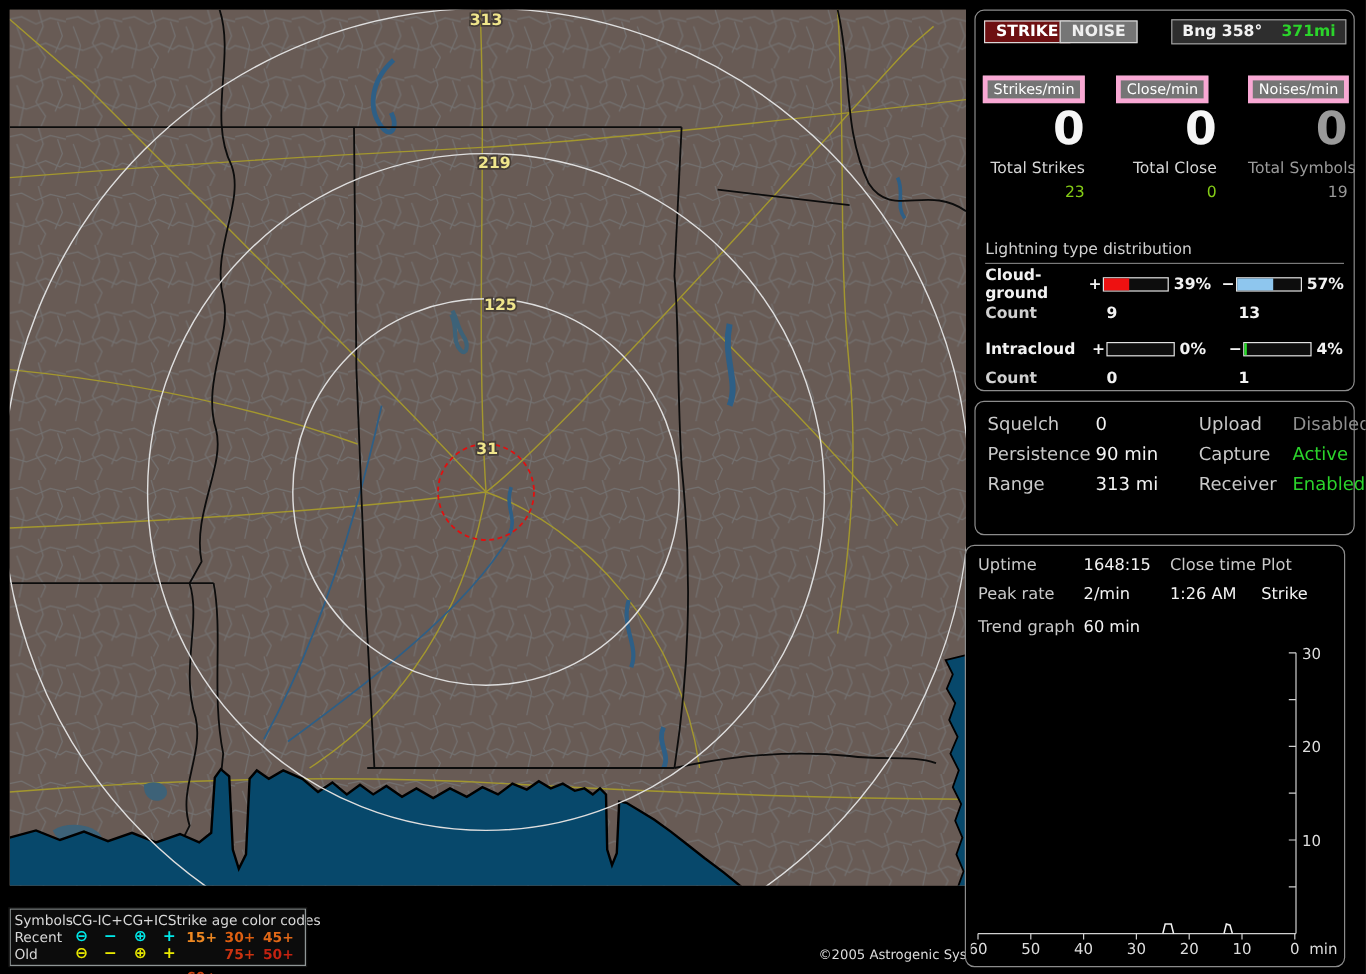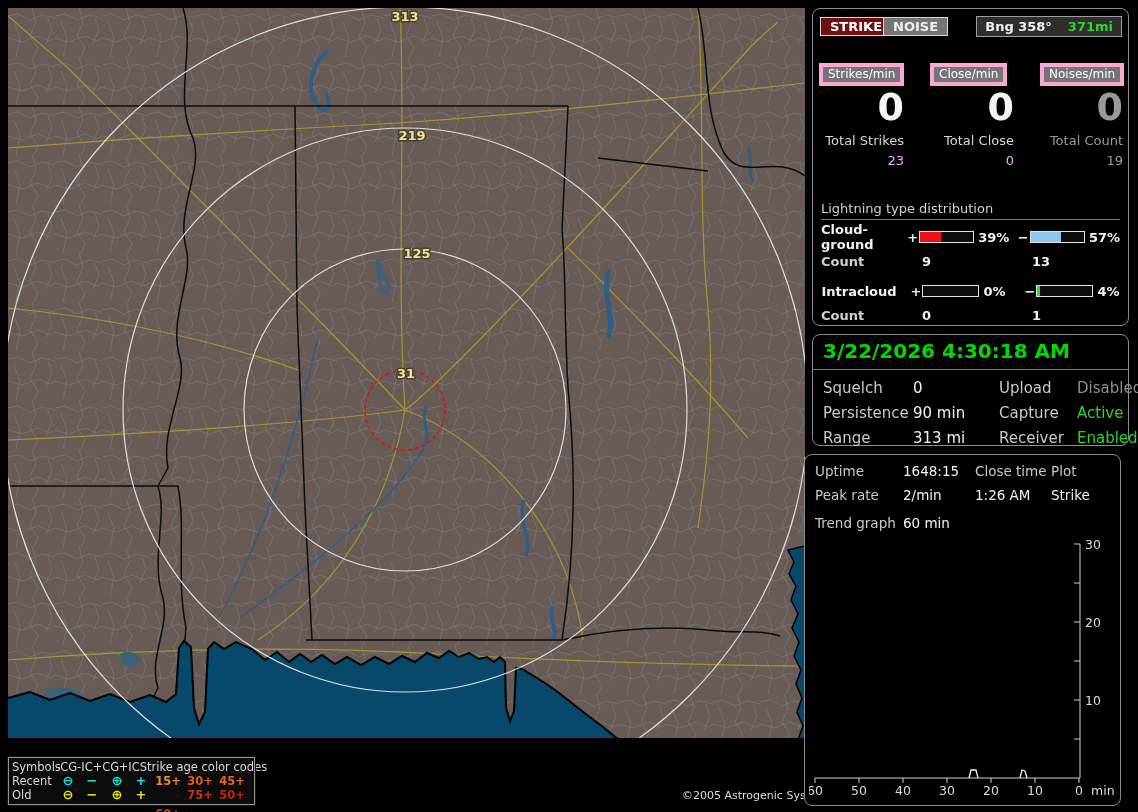--- a/index.html
+++ b/index.html
@@ -25,37 +25,37 @@
   .btn{display:inline-block;font-weight:bold;font-size:13px;padding:1px 9px;border:1px solid #d8d8d8;color:#fff;}
   #strike-btn{position:absolute;left:7px;top:8px;background:#6e1012;}
   #noise-btn{position:absolute;left:70px;top:8px;background:#757575;color:#efefef;}
   #bng{position:absolute;right:6px;top:7px;background:#2e2e2e;border:1px solid #9e9e9e;font-weight:bold;font-size:13px;padding:2px 8px;white-space:nowrap;}
   #bng .rng{color:#2bd42b;margin-left:16px;}
   #counters{position:absolute;left:6px;right:5px;top:54px;display:grid;grid-template-columns:85px 84px 83px;column-gap:26px;}
   .counter{display:flex;flex-direction:column;}
   .chip{align-self:flex-start;background:#757575;border:4px solid #f9a8d4;color:#fff;font-size:12px;padding:0 5px;line-height:15px;white-space:nowrap;}
   .rate{font-size:38px;font-weight:bold;text-align:right;line-height:40px;margin-top:1px;color:#f5f5f5;}
   .tlabel{font-size:13px;text-align:right;margin-top:6px;color:#d6d6d6;white-space:nowrap;}
-  .tvalue{font-size:13px;text-align:right;margin-top:5px;color:#f0abfc;}
+  .tvalue{font-size:13px;text-align:right;margin-top:5px;color:#84cc16;}
   .counter.dim .rate,.counter.dim .tlabel,.counter.dim .tvalue{color:#9a9a9a;}
   #dist{position:absolute;left:8px;right:8px;top:192px;font-size:13px;}
   #dist-header{color:#d0d0d0;border-bottom:1px solid #7a7a7a;padding-bottom:3px;}
   .dist-row{display:flex;align-items:center;margin-top:9px;height:16px;}
   .d-name{width:88px;font-weight:bold;color:#f2f2f2;}
   .d-sign{width:13px;text-align:center;font-weight:bold;}
   .bar{width:57px;height:12px;border:1px solid #e2e2e2;background:#0d0d0d;box-sizing:border-box;}
   .bar .fill{height:100%;}
   .fill-red{background:#ee1111;} .fill-blue{background:#8ec6ee;} .fill-green{background:#2ae02a;}
   .d-pct{width:40px;font-weight:bold;padding-left:4px;}
   .d-pct2{padding-left:4px;font-weight:bold;}
   .count-row{display:flex;margin-top:9px;height:15px;}
   .c-label{width:101px;font-weight:bold;color:#d0d0d0;}
   .c-v1{width:110px;font-weight:bold;}
   .c-v2{font-weight:bold;}
-  .mt-extra{margin-top:14px;justify-content:center;}
+  .mt-extra{margin-top:14px;}
   
   #datetime{font-size:20px;font-weight:bold;color:#00d800;padding:4px 10px 6px 10px;border-bottom:1px solid #7a7a7a;margin:0 0 0 0;}
   #status-rows{display:grid;grid-template-columns:90px 86px 78px auto;row-gap:7px;padding:9px 10px 0 10px;font-size:15px;}
   .lab{color:#c9c9c9;} .val{color:#f2f2f2;} .dimv{color:#8f8f8f;} .greenv{color:#2bd42b;}
   
   #stats-rows{display:grid;grid-template-columns:88px 72px 76px auto;row-gap:8px;padding:8px 10px 0 10px;font-size:13.5px;}
   #trend-row{display:grid;grid-template-columns:88px auto;padding:12px 10px 0 10px;font-size:13.5px;}
   #trend-svg{position:absolute;left:4px;top:80px;}
 </style>
 </head>
@@ -189,21 +189,21 @@
     </div>
     <div class="counter">
       <span class="chip">Close/min</span>
       <span class="rate">0</span>
       <span class="tlabel">Total Close</span>
       <span class="tvalue">0</span>
     </div>
     <div class="counter dim">
       <span class="chip">Noises/min</span>
       <span class="rate">0</span>
-      <span class="tlabel">Total Count</span>
+      <span class="tlabel">Total Symbols</span>
       <span class="tvalue">19</span>
     </div>
   </div>
 
   <div id="dist">
     <div id="dist-header">Lightning type distribution</div>
     <div class="dist-row">
       <span class="d-name">Cloud-ground</span>
       <span class="d-sign">+</span>
       <span class="bar">
@@ -236,21 +236,20 @@
     </div>
     <div class="count-row">
       <span class="c-label">Count</span>
       <span class="c-v1">0</span>
       <span class="c-v2">1</span>
     </div>
   </div>
 </div>
 
 <div id="box2" class="abs panel-box">
-  <div id="datetime">3/22/2026 4:30:18 AM</div>
   <div id="status-rows">
     <span class="lab">Squelch</span>
     <span class="val">0</span>
     <span class="lab">Upload</span>
     <span class="dimv">Disabled</span>
 
     <span class="lab">Persistence</span>
     <span class="val">90 min</span>
     <span class="lab">Capture</span>
     <span class="greenv">Active</span>

